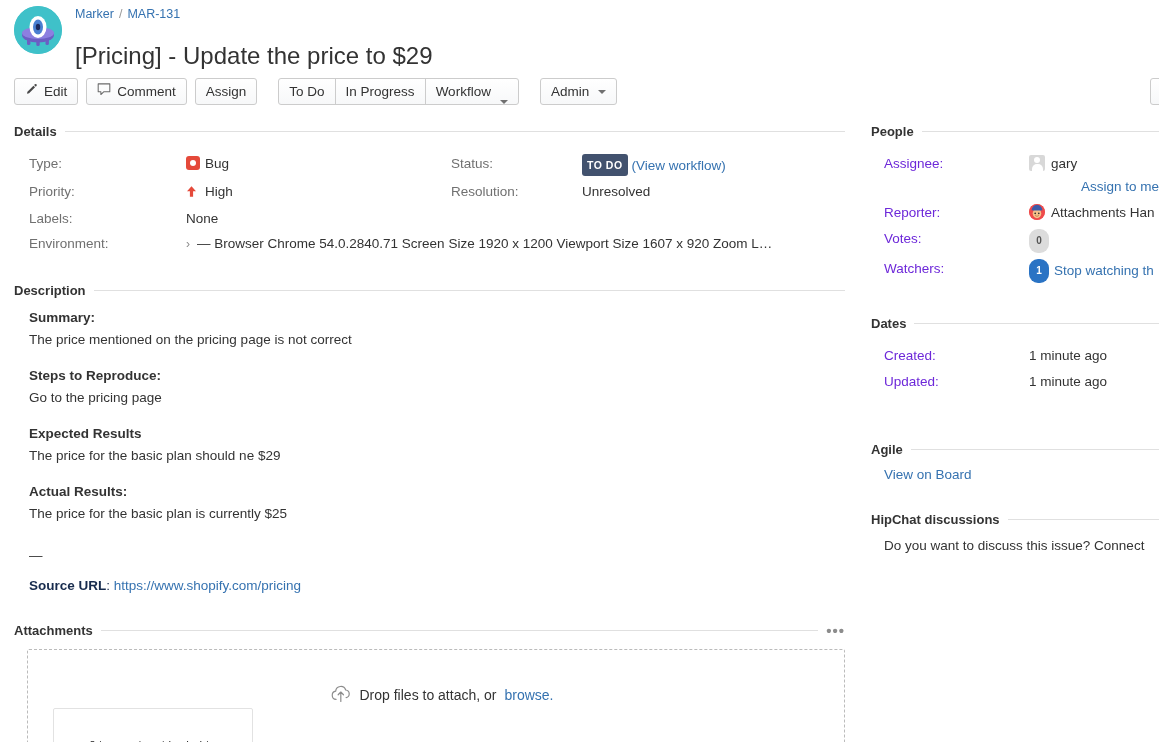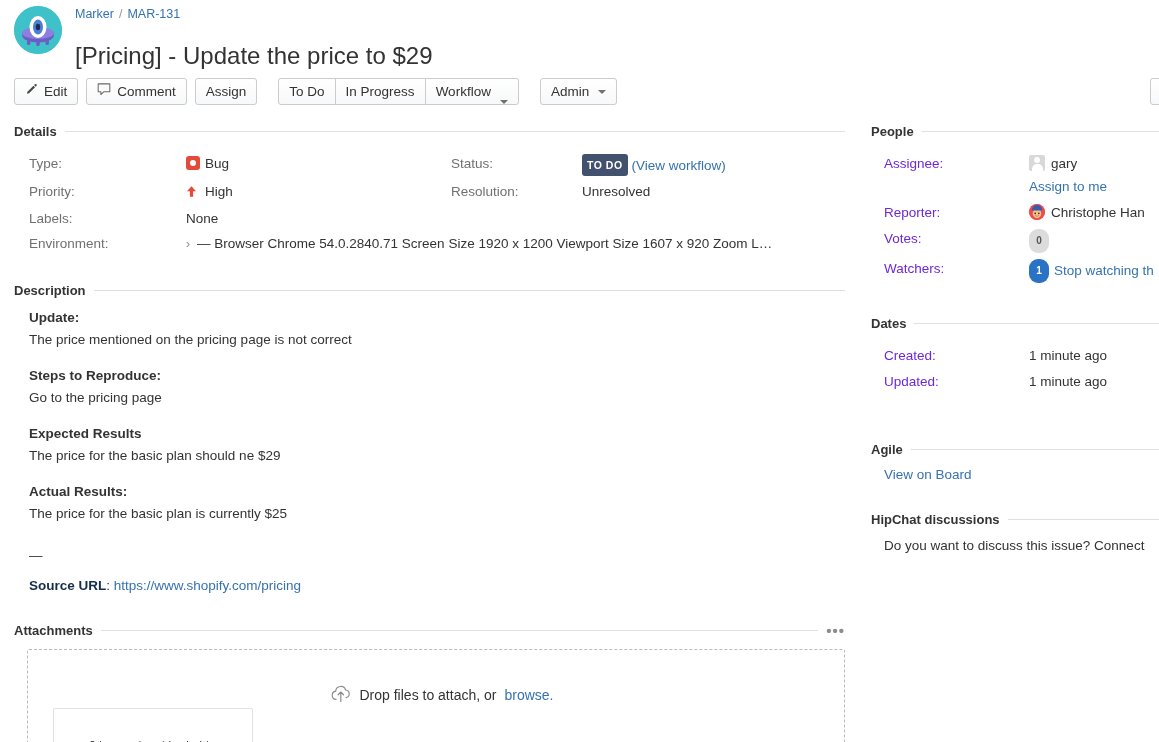--- a/index.html
+++ b/index.html
@@ -143,21 +143,21 @@
 
   
   .right { position: absolute; left: 871px; top: 124px; width: 288px; }
   .people-grid {
     margin-top: 12px;
     display: grid; grid-template-columns: 158px auto;
     font-size: 13.5px;
   }
   .pkey { color: #6d28d9; padding: 3px 0 3px 13px; line-height: 20px; }
   .pval { color: #333; padding: 3px 0; line-height: 20px; white-space: nowrap; }
-  .pval.sub { padding-top: 0; }
+  .pval.sub { padding-top: 0; text-align: right; }
 
   .av-gray {
     display: inline-block; width: 16px; height: 16px; border-radius: 2px;
     background: #d8d8d8; vertical-align: -3px; margin-right: 6px; position: relative; overflow:hidden;
   }
   .av-gray::before {
     content:""; position:absolute; left:5px; top:2px; width:6px; height:6px;
     border-radius:50%; background:#fff;
   }
   .av-gray::after {
@@ -293,21 +293,21 @@
         <span class="env-chevron">›</span><span>— Browser Chrome 54.0.2840.71 Screen Size 1920 x 1200 Viewport Size 1607 x 920 Zoom L…</span>
       </div>
     </div>
 
     <div class="desc">
       <div class="sec-hd">
         <span class="txt">Description</span>
         <span class="rule"></span>
       </div>
       <div class="desc-body">
-        <div class="h">Update:</div>
+        <div class="h">Summary:</div>
         <div class="p">The price mentioned on the pricing page is not correct</div>
         <div class="h">Steps to Reproduce:</div>
         <div class="p">Go to the pricing page</div>
         <div class="h">Expected Results</div>
         <div class="p">The price for the basic plan should ne $29</div>
         <div class="h">Actual Results:</div>
         <div class="p">The price for the basic plan is currently $25</div>
         <div class="dash">—</div>
         <div class="src">
           <b>Source URL</b><span>:</span>
@@ -369,21 +369,21 @@
         <span class="av-rep">
           <svg width="16" height="16" viewBox="0 0 16 16">
             <circle cx="8" cy="8" r="8" fill="#ef4b4b"></circle>
             <path d="M2.6 6.2a5.4 5.4 0 0 1 10.8 0z" fill="#3d5ba9"></path>
             <ellipse cx="8" cy="9.6" rx="4.3" ry="4.6" fill="#f5c08a"></ellipse>
             <path d="M3.7 6.6a4.4 4.4 0 0 1 8.6 0z" fill="#3d5ba9"></path>
             <circle cx="6.2" cy="9.4" r="0.8" fill="#2b2b2b"></circle>
             <circle cx="9.8" cy="9.4" r="0.8" fill="#2b2b2b"></circle>
             <path d="M6.4 11.7a2.2 2.2 0 0 0 3.2 0" fill="none" stroke="#b5713c" stroke-width="0.7" stroke-linecap="round"></path>
           </svg>
-        </span><span>Christophe Han</span>
+        </span><span>Attachments Han</span>
       </div>
 
       <div class="pkey">Votes:</div>
       <div class="pval">
         <span class="badge-gray">0</span>
       </div>
 
       <div class="pkey">Watchers:</div>
       <div class="pval">
         <span class="badge-blue">1</span><a href="#">Stop watching th</a>

